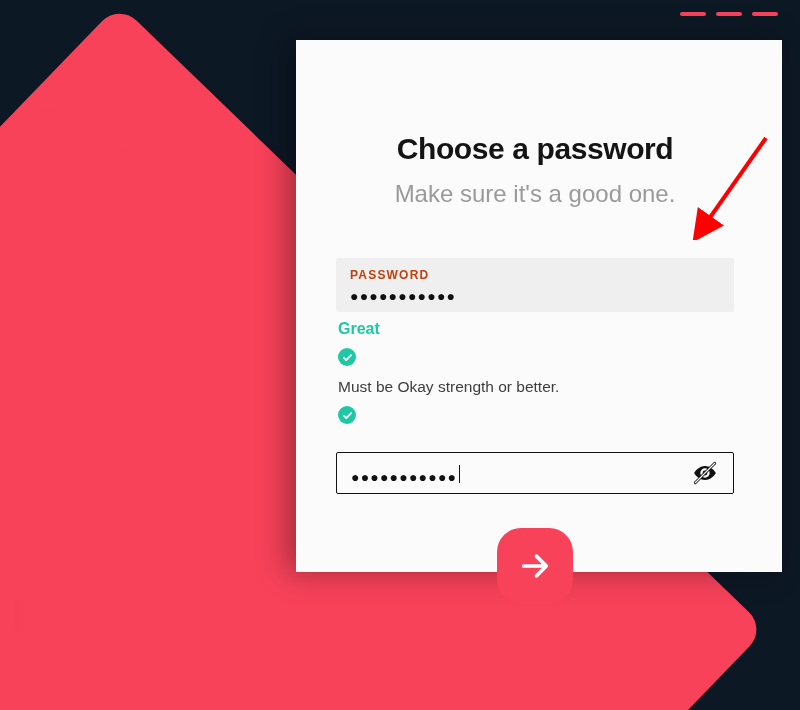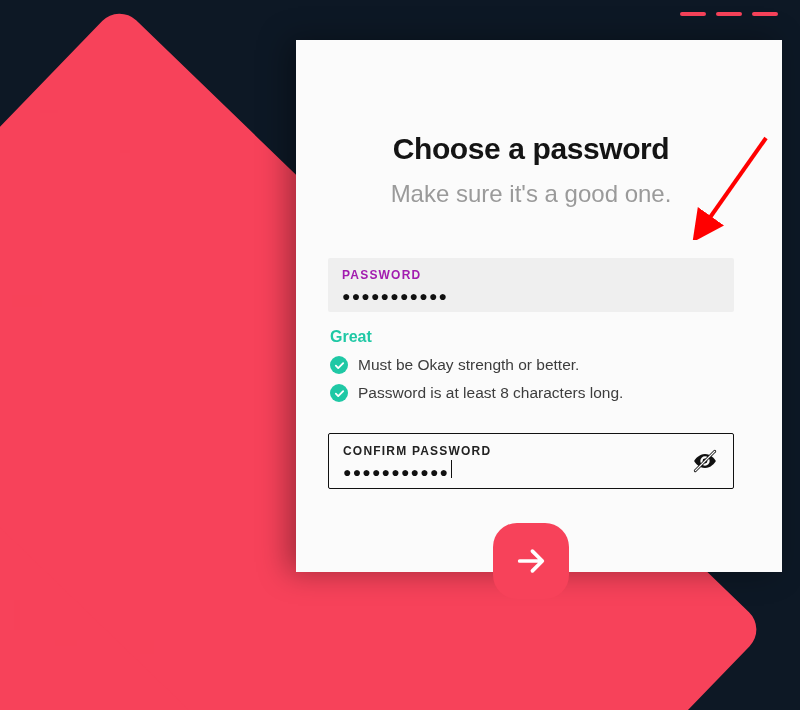--- a/index.html
+++ b/index.html
@@ -56,21 +56,21 @@
     background: #f7425a; border-radius: 2px;
   }
 
   
   .card {
     position: absolute;
     left: 296px; top: 40px;
     width: 486px; height: 532px;
     background: #fbfbfb;
     box-shadow: -8px 0 28px rgba(0,0,0,.35);
-    padding: 92px 48px 0 32px;
+    padding: 92px 48px 0 40px;
   }
   .card h1 {
     text-align: center;
     font-size: 30px;
     font-weight: 800;
     color: #141414;
     letter-spacing: -0.4px;
   }
   .card .subtitle {
     text-align: center;
@@ -84,21 +84,21 @@
     position: relative;
     border-radius: 2px;
     padding: 10px 14px 8px 14px;
   }
   .field.filled { background: #efefef; }
   .field.outlined { border: 1.6px solid #111; background: transparent; margin-top: 28px;}
   .field-label {
     font-size: 12px;
     font-weight: 800;
     letter-spacing: 1.2px;
-    color: #a21caf;
+    color: #c2410c;
   }
   .field.outlined .field-label { color: #222; }
   .field-value {
     margin-top: 6px;
     font-family: inherit;
     font-size: 14px;
     letter-spacing: 1.2px;
     color: #111;
     border: none; outline: none; background: transparent;
     width: 100%;
@@ -113,37 +113,38 @@
   .eye {
     position: absolute;
     right: 14px; top: 50%; transform: translateY(-50%);
     width: 28px; height: 28px;
     display: flex; align-items: center; justify-content: center;
     cursor: pointer;
   }
   .eye svg { width: 26px; height: 26px; }
 
   .strength {
-    margin-top: 16px;
+    margin-top: 8px;
     padding: 0 2px;
   }
   .strength-title {
     color: #1fc8a5;
     font-weight: 800;
     font-size: 16px;
     margin-bottom: 8px;
   }
   .rule {
     display: flex;
     align-items: flex-start;
     gap: 10px;
     color: #3d3d3d;
     font-size: 15.5px;
     line-height: 1.45;
     margin-bottom: 6px;
+    flex-direction: column;
   }
   .rule .check {
     flex: 0 0 18px;
     width: 18px; height: 18px;
     border-radius: 50%;
     background: #1fc8a5;
     margin-top: 2px;
     display: flex; align-items: center; justify-content: center;
   }
   .rule .check svg { width: 11px; height: 11px; }
@@ -208,26 +209,24 @@
           </svg>
       </span>
       <span>Must be Okay strength or better.</span>
     </div>
     <div class="rule">
       <span class="check">
         <svg viewBox="0 0 12 12">
             <path d="M2 6.2 L4.6 8.8 L10 3.4" fill="none" stroke="#fff" stroke-width="2" stroke-linecap="round" stroke-linejoin="round"></path>
           </svg>
       </span>
-      <span>Password is at least 8 characters long.</span>
     </div>
   </div>
 
   <div class="field outlined">
-    <div class="field-label">CONFIRM PASSWORD</div>
     <div style="display:flex;align-items:center;">
       <span class="field-value" style="width:auto">●●●●●●●●●●●</span>
       <span class="caret"></span>
     </div>
     <span class="eye">
       <svg viewBox="0 0 24 24">
         <path fill="#111" d="M12 5.5c5.2 0 9 4.4 10 6.5-1 2.1-4.8 6.5-10 6.5S3 14.1 2 12c1-2.1 4.8-6.5 10-6.5zm0 2.2A4.3 4.3 0 0 0 7.7 12 4.3 4.3 0 0 0 12 16.3 4.3 4.3 0 0 0 16.3 12 4.3 4.3 0 0 0 12 7.7zm0 2.1a2.2 2.2 0 1 1 0 4.4 2.2 2.2 0 0 1 0-4.4z"></path>
         <line x1="3" y1="21" x2="21" y2="3" stroke="#111" stroke-width="2.6" stroke-linecap="round"></line>
         <line x1="3" y1="21" x2="21" y2="3" stroke="#fbfbfb" stroke-width="1" stroke-linecap="round"></line>
       </svg>

